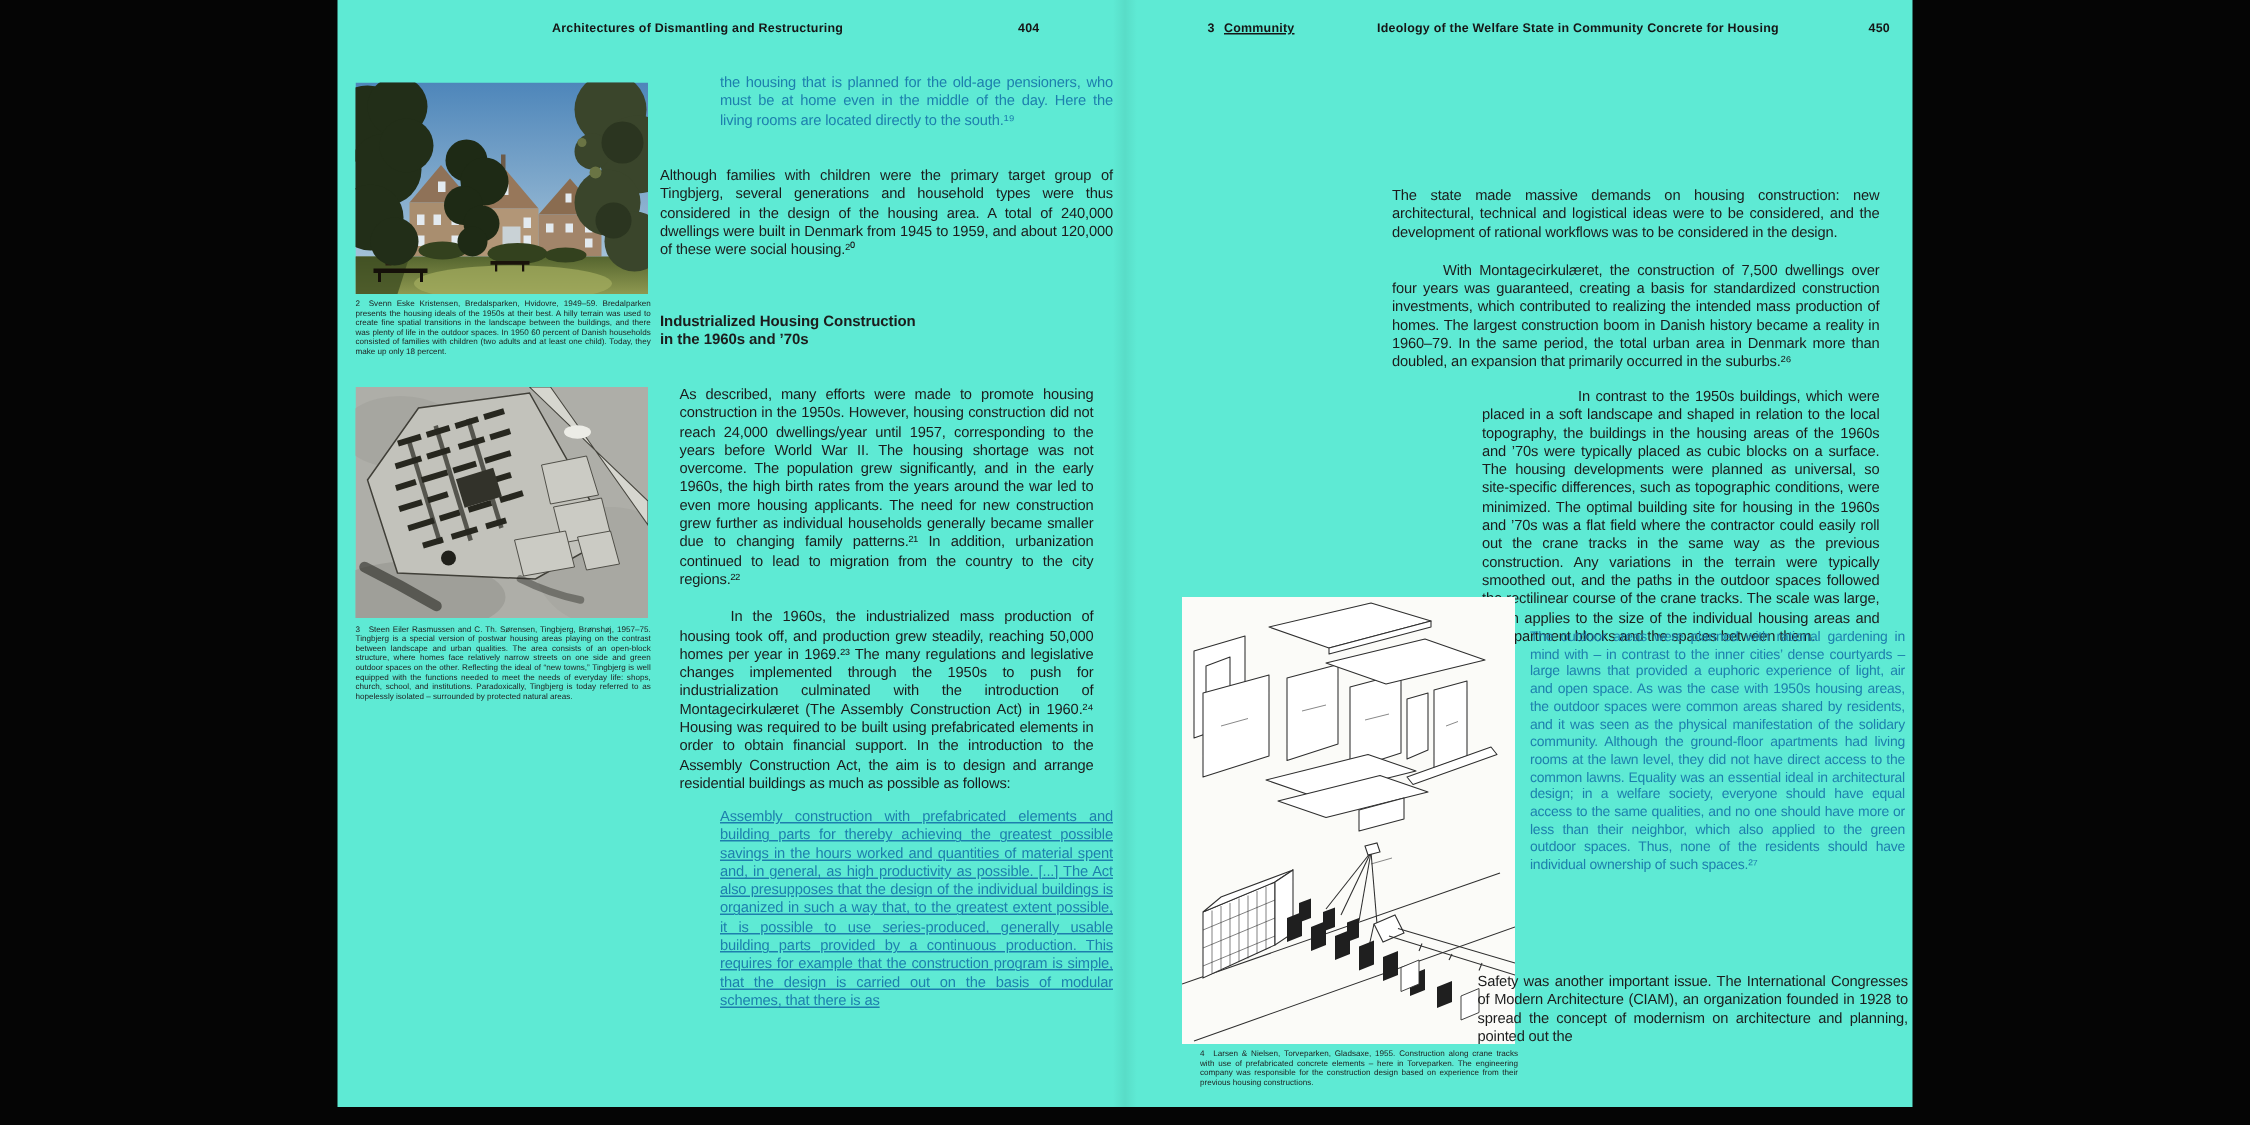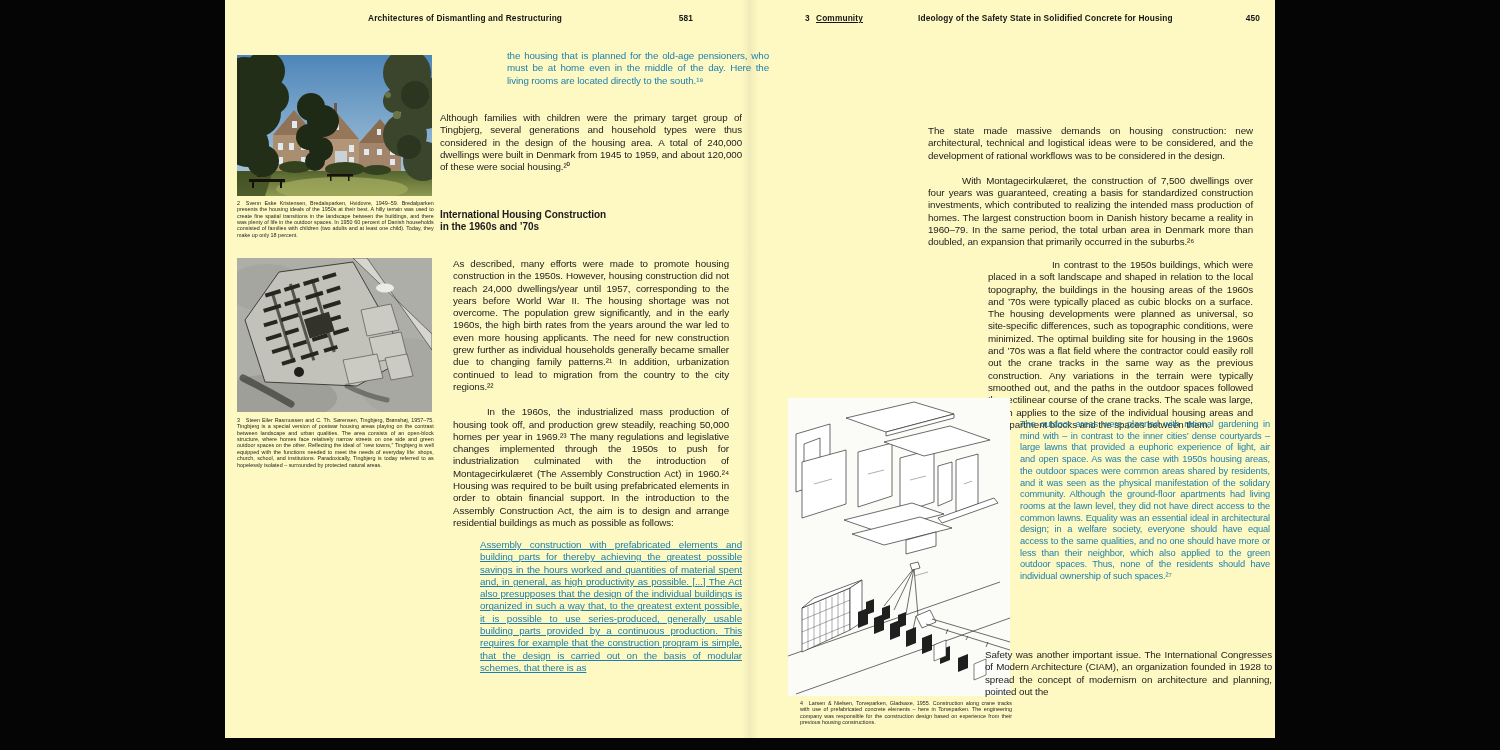--- a/index.html
+++ b/index.html
@@ -1,40 +1,40 @@
 <!DOCTYPE html>
 <html lang="en"><head>
 <meta charset="utf-8">
 <style>
   html,body{margin:0;padding:0;}
   body{width:1500px;height:750px;position:relative;background:#050505;overflow:hidden;
        font-family:"Liberation Sans", sans-serif;}
   .canvas{position:absolute;inset:0;background:#050505;}
-  .spread{position:absolute;left:225px;top:0;width:1050px;height:738px;background:#fef9c3;}
+  .spread{position:absolute;left:225px;top:0;width:1050px;height:738px;background:#5eead4;}
   .abs{position:absolute;}
   .gutter{left:517px;top:0;width:16px;height:100%;
           background:linear-gradient(90deg,rgba(0,0,0,0) 0%,rgba(0,0,0,0.06) 50%,rgba(0,0,0,0) 100%);}
   .running{font-size:8.3px;font-weight:bold;letter-spacing:0.15px;color:#161616;white-space:nowrap;}
   .hl-title{left:143px;top:13px;}
   .hl-page{left:418px;top:13px;width:50px;text-align:right;}
   .hr-chapno{left:580px;top:13px;}
   .hr-chap{left:591px;top:13px;text-decoration:underline;}
   .hr-title{left:693px;top:13px;}
   .hr-page{left:985px;top:13px;width:50px;text-align:right;}
   .body{font-size:9.8px;line-height:12.3px;letter-spacing:-0.1px;color:#1c1c1c;
         text-align:justify;hyphens:auto;}
   .body p{margin:13px;}
   .blue{color:#1d7fad;}
   .ind p.ind, p.ind{text-indent:34px;}
   .head{font-weight:bold;white-space:pre-line;font-size:10px;line-height:11.8px;
         letter-spacing:-0.05px;color:#1c1c1c;}
   .cap{font-size:6.75px;line-height:7.95px;letter-spacing:0;color:#1e1e1e;text-align:justify;
        transform:scale(0.8);transform-origin:top left;hyphens:auto;}
   .capno{display:inline-block;min-width:11px;}
-  .lq-top{left:255px;top:50px;width:262px;margin-left:27px;}
+  .lq-top{left:255px;top:50px;width:262px;}
   .lp1{left:215px;top:112px;width:302px;}
   .lhead{left:215px;top:209px;width:302px;}
   .lp23{left:215px;top:245px;width:302px;}
   .lq-bottom{left:255px;top:539px;width:262px;text-decoration:underline;}
   .fig2{left:12px;top:55px;width:195px;height:141px;}
   .cap2{left:12px;top:200px;width:246px;}
   .fig3{left:12px;top:258px;width:195px;height:154px;}
   .cap3{left:12px;top:417px;width:246px;}
   .rq-top{left:725px;top:50px;width:313px;}
   .rp12{left:690px;top:112px;width:351px;}
@@ -48,24 +48,24 @@
   figure svg{display:block;width:100%;height:100%;}
 </style>
 </head>
 <body>
 
 <div class="canvas">
   <div class="spread">
     <div class="abs gutter"></div>
 
     <div class="abs running hl-title">Architectures of Dismantling and Restructuring</div>
-    <div class="abs running hl-page">581</div>
+    <div class="abs running hl-page">404</div>
     <div class="abs running hr-chapno">3</div>
     <div class="abs running hr-chap">Community</div>
-    <div class="abs running hr-title">Ideology of the Safety State in Solidified Concrete for Housing</div>
+    <div class="abs running hr-title">Ideology of the Welfare State in Community Concrete for Housing</div>
     <div class="abs running hr-page">450</div>
 
     <figure class="abs fig2">
       <svg viewBox="0 0 195 141" preserveAspectRatio="none">
         <defs>
           <linearGradient id="skyg" x1="0" y1="0" x2="0" y2="1">
             <stop offset="0" stop-color="#4e86ba"></stop>
               <stop offset="1" stop-color="#b5cede"></stop>
           </linearGradient>
           <linearGradient id="lawng" x1="0" y1="0" x2="0" y2="1">
@@ -201,21 +201,21 @@
         <path d="M6,120 Q30,132 54,146" stroke="#1d1d18" stroke-width="7" fill="none" opacity="0.55" stroke-linecap="round"></path>
         <path d="M110,128 Q130,138 150,142" stroke="#1d1d18" stroke-width="5" fill="none" opacity="0.4" stroke-linecap="round"></path>
       </svg>
     </figure>
     <div class="abs cap cap3">
       <span class="capno">3</span><span>Steen Eiler Rasmussen and C. Th. Sørensen, Tingbjerg, Brønshøj, 1957–75. Tingbjerg is a special version of postwar housing areas playing on the contrast between landscape and urban qualities. The area consists of an open-block structure, where homes face relatively narrow streets on one side and green outdoor spaces on the other. Reflecting the ideal of “new towns,” Tingbjerg is well equipped with the functions needed to meet the needs of everyday life: shops, church, school, and institutions. Paradoxically, Tingbjerg is today referred to as hopelessly isolated – surrounded by protected natural areas.</span>
     </div>
 
     <div class="abs body blue lq-top">the housing that is planned for the old-age pensioners, who must be at home even in the middle of the day. Here the living rooms are located directly to the south.¹⁹</div>
     <div class="abs body lp1">Although families with children were the primary target group of Tingbjerg, several generations and household types were thus considered in the design of the housing area. A total of 240,000 dwellings were built in Denmark from 1945 to 1959, and about 120,000 of these were social housing.²⁰</div>
-    <div class="abs head lhead">International Housing Construction
+    <div class="abs head lhead">Industrialized Housing Construction
 in the 1960s and ’70s</div>
     <div class="abs body lp23">
       <p>As described, many efforts were made to promote housing construction in the 1950s. However, housing construction did not reach 24,000 dwellings/year until 1957, corresponding to the years before World War II. The housing shortage was not overcome. The population grew significantly, and in the early 1960s, the high birth rates from the years around the war led to even more housing applicants. The need for new construction grew further as individual households generally became smaller due to changing family patterns.²¹ In addition, urbanization continued to lead to migration from the country to the city regions.²²</p>
       <p class="ind">In the 1960s, the industrialized mass production of housing took off, and production grew steadily, reaching 50,000 homes per year in 1969.²³ The many regulations and legislative changes implemented through the 1950s to push for industrialization culminated with the introduction of Montagecirkulæret (The Assembly Construction Act) in 1960.²⁴ Housing was required to be built using prefabricated elements in order to obtain financial support. In the introduction to the Assembly Construction Act, the aim is to design and arrange residential buildings as much as possible as follows:</p>
     </div>
     <div class="abs body blue lq-bottom">Assembly construction with prefabricated elements and building parts for thereby achieving the greatest possible savings in the hours worked and quantities of material spent and, in general, as high productivity as possible. [...] The Act also presupposes that the design of the individual buildings is organized in such a way that, to the greatest extent possible, it is possible to use series-produced, generally usable building parts provided by a continuous production. This requires for example that the construction program is simple, that the design is carried out on the basis of modular schemes, that there is as</div>
 
     <div class="abs body rp12">
       <p>The state made massive demands on housing construction: new architectural, technical and logistical ideas were to be considered, and the development of rational workflows was to be considered in the design.</p>
       <p class="ind">With Montagecirkulæret, the construction of 7,500 dwellings over four years was guaranteed, creating a basis for standardized construction investments, which contributed to realizing the intended mass production of homes. The largest construction boom in Danish history became a reality in 1960–79. In the same period, the total urban area in Denmark more than doubled, an expansion that primarily occurred in the suburbs.²⁶</p>

